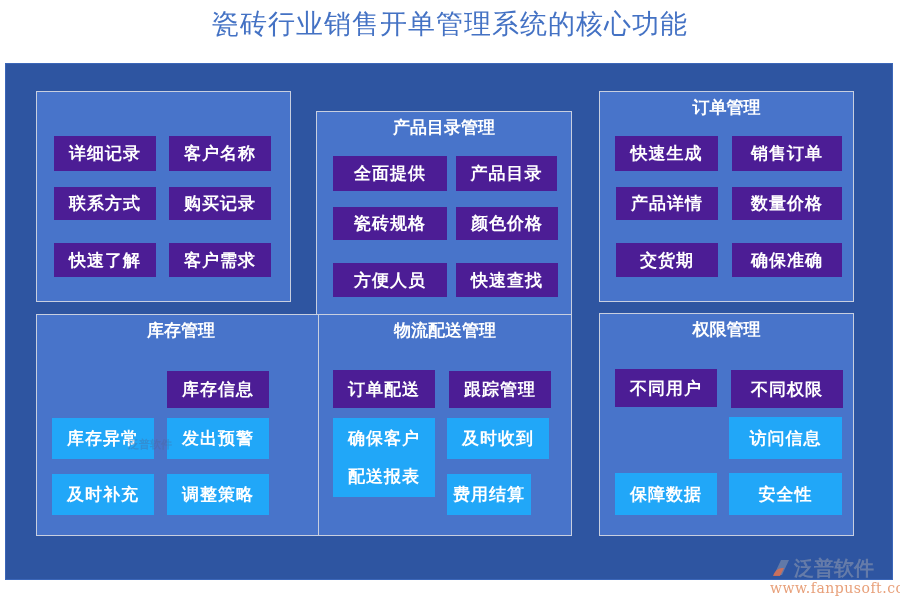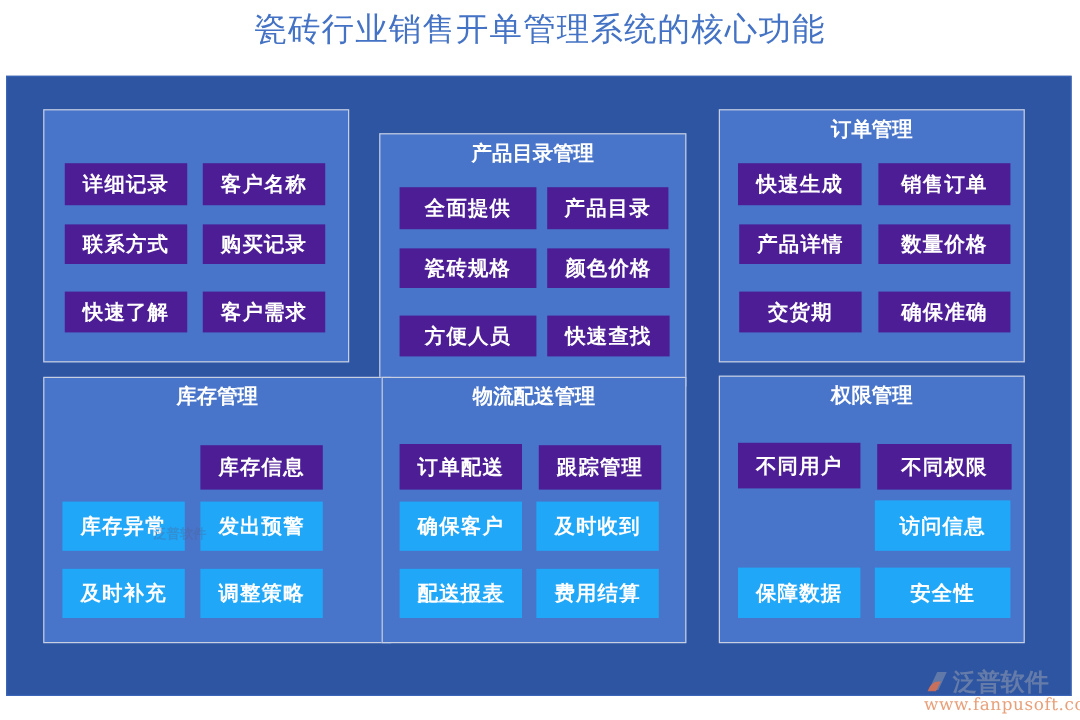--- a/index.html
+++ b/index.html
@@ -92,22 +92,22 @@
   <div class="chip blue" style="left:15px;top:159px;width:102px;height:41px;">及时补充</div>
   <div class="chip blue" style="left:130px;top:159px;width:102px;height:41px;">调整策略</div>
 </div>
 
 <div class="box" style="left:318px;top:314px;width:254px;height:222px;">
   <div class="box-title">物流配送管理</div>
   <div class="chip green" style="left:14px;top:55px;width:102px;height:38px;">订单配送</div>
   <div class="chip green" style="left:130px;top:56px;width:102px;height:37px;">跟踪管理</div>
   <div class="chip blue" style="left:14px;top:103px;width:102px;height:41px;">确保客户</div>
   <div class="chip blue" style="left:128px;top:103px;width:102px;height:41px;">及时收到</div>
-  <div class="chip blue" style="left:14px;top:159px;width:102px;height:41px;text-decoration:underline;">配送报表</div>
-  <div class="chip blue" style="left:128px;top:159px;width:102px;height:41px;font-family:Liberation Serif, serif;">费用结算</div>
+  <div class="chip blue" style="left:14px;top:141px;width:102px;height:41px;">配送报表</div>
+  <div class="chip blue" style="left:128px;top:159px;width:84px;height:41px;font-family:Liberation Serif, serif;">费用结算</div>
 </div>
 
 <div class="box" style="left:599px;top:313px;width:255px;height:223px;font-family:Liberation Mono, monospace;">
   <div class="box-title">权限管理</div>
   <div class="chip green" style="left:15px;top:55px;width:102px;height:38px;">不同用户</div>
   <div class="chip green" style="left:131px;top:56px;width:112px;height:38px;">不同权限</div>
   <div class="chip blue" style="left:129px;top:103px;width:113px;height:42px;">访问信息</div>
   <div class="chip blue" style="left:15px;top:159px;width:102px;height:42px;">保障数据</div>
   <div class="chip blue" style="left:129px;top:159px;width:113px;height:42px;">安全性</div>
 </div>

